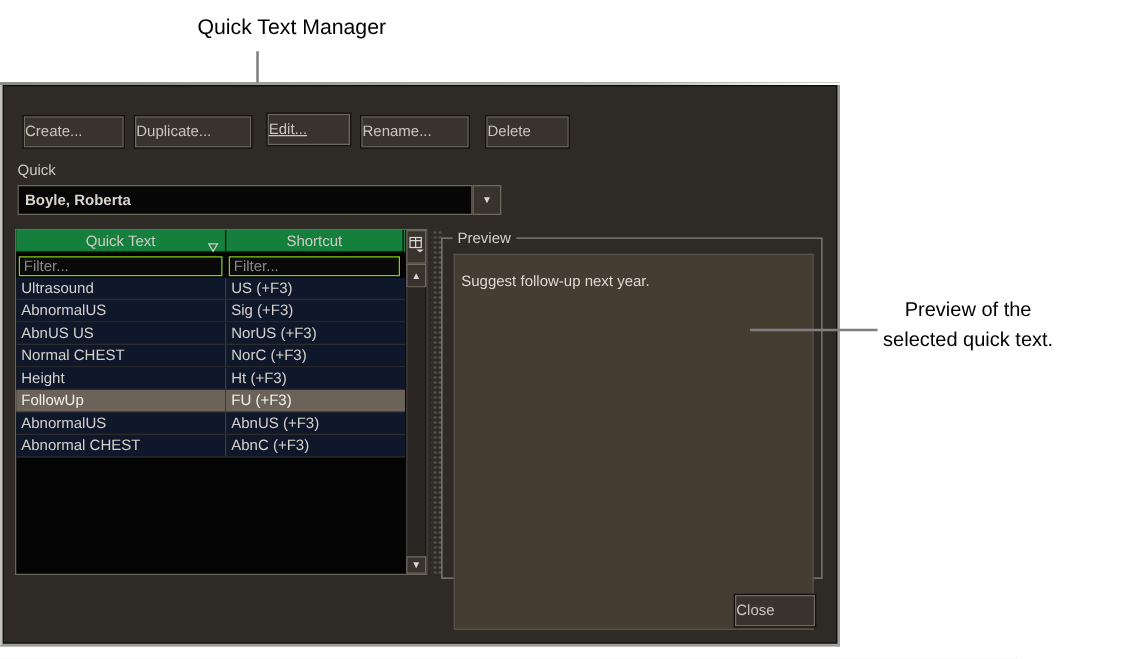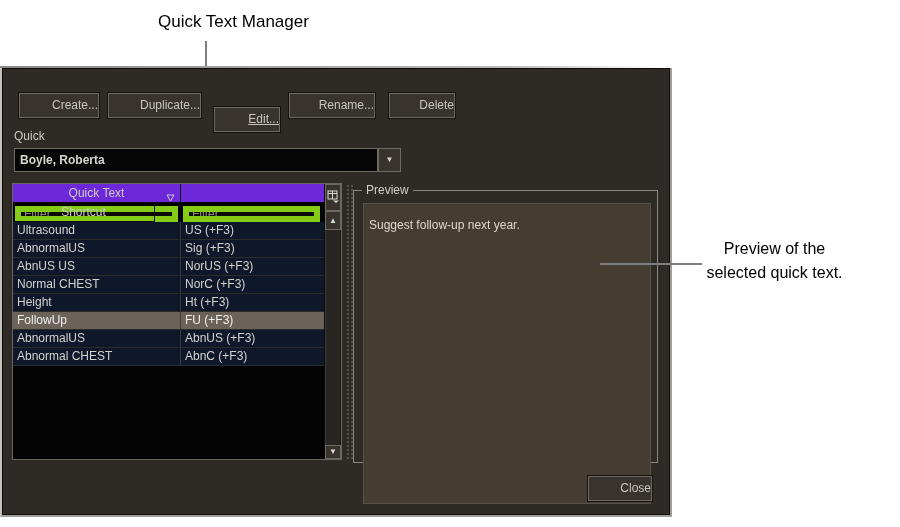--- a/index.html
+++ b/index.html
@@ -19,50 +19,50 @@
 
   
   .dialog { position:absolute; left:0; top:66px; width:672px; height:451px;
             background:#2e2b27; border:2px solid #9d9d99; border-left-color:#c2c2be;
             box-shadow: inset 0 0 0 1px #0d0c0a; }
   .shine { position:absolute; left:-2px; top:-2px; right:-2px; height:2px;
            background:linear-gradient(to right,#8a8a86 0%,#b9b9b5 75%,#ffffff 98%); }
 
   .btn { position:absolute; height:25px; background:#38332c;
          border:1px solid #6e6961; outline:1px solid #14110e;
-         color:#c9c6c0; font-size:12px; text-align:right; line-height:23px;
+         color:#c9c6c0; font-size:12px; text-align:left; line-height:23px;
          cursor:default; }
   #btn-create    { left:17px;  top:25px; width:80px; }
   #btn-duplicate { left:106px; top:25px; width:93px; }
-  #btn-edit      { left:212px; top:39px; width:66px;text-decoration:underline; }
+  #btn-edit      { left:212px; top:23px; width:66px;text-decoration:underline; }
   #btn-rename    { left:287px; top:25px; width:86px; }
   #btn-delete    { left:387px; top:25px; width:66px; }
   #btn-close     { left:586px; top:408px; width:64px; }
 
   .owner-label { position:absolute; left:12px; top:61px; font-size:12px; color:#ccc9c3; }
   .owner-field { position:absolute; left:12px; top:80px; width:364px; height:24px;
                  background:#060606; border:1px solid #6e6961; color:#d8d5cf;
                  font-size:12px; line-height:22px; padding-left:5px;font-weight:bold; }
   .owner-arrow-btn { position:absolute; left:376px; top:80px; width:23px; height:24px;
                      background:#38332c; border:1px solid #6e6961;
                      color:#d9d7d2; font-size:8px; text-align:center; line-height:22px; }
 
   
   .left-panel { position:absolute; left:10px; top:115px; width:330px; height:277px;
                 background:#040404; border:1px solid #6a655d; display:flex; }
   .tablewrap { width:311px; display:flex; flex-direction:column; }
-  .thead { display:flex; height:18px; background:#6d28d9;flex-direction:column; }
+  .thead { display:flex; height:18px; background:#15803d; }
   .th { position:relative; font-size:12px; color:#cfccc6; text-align:center;
         line-height:18px; border-right:1px solid #0a0a0a; border-bottom:1px solid #0a0a0a; }
   .th.c1 { width:168px; } .th.c2 { width:142px; }
   .sort-glyph { position:absolute; right:5px; top:5px; }
   .filterrow { display:flex; height:20px; background:#000; }
   .fcell { padding:2px; border-right:1px solid #0a0a0a; }
   .fcell.c1 { width:168px; } .fcell.c2 { width:142px; }
-  .fcell input { width:100%; height:16px; background:#0a0a0a; border:6px solid #84cc16;
+  .fcell input { width:100%; height:16px; background:#0a0a0a; border:1px solid #84cc16;
                  color:#d0cdc7; font-size:12px; padding:0 3px;
                  font-family:"Liberation Sans", sans-serif; }
   .fcell input::placeholder { color:#8a8a85; opacity:1; }
   .rows { flex:1; overflow:hidden; }
   .trow { display:flex; height:18px; background:#0f172a; border-bottom:1px solid #2c2c2a; }
   .trow .tcell { font-size:12px; color:#d5d2cc; line-height:17px; padding-left:4px;
                  white-space:nowrap; overflow:hidden; }
   .trow .tcell.c1 { width:168px; border-right:1px solid #3a3a36; }
   .trow .tcell.c2 { width:142px; }
   .trow.selected, .trow.selected .tcell { background:#6b635a; color:#f1efec; }

